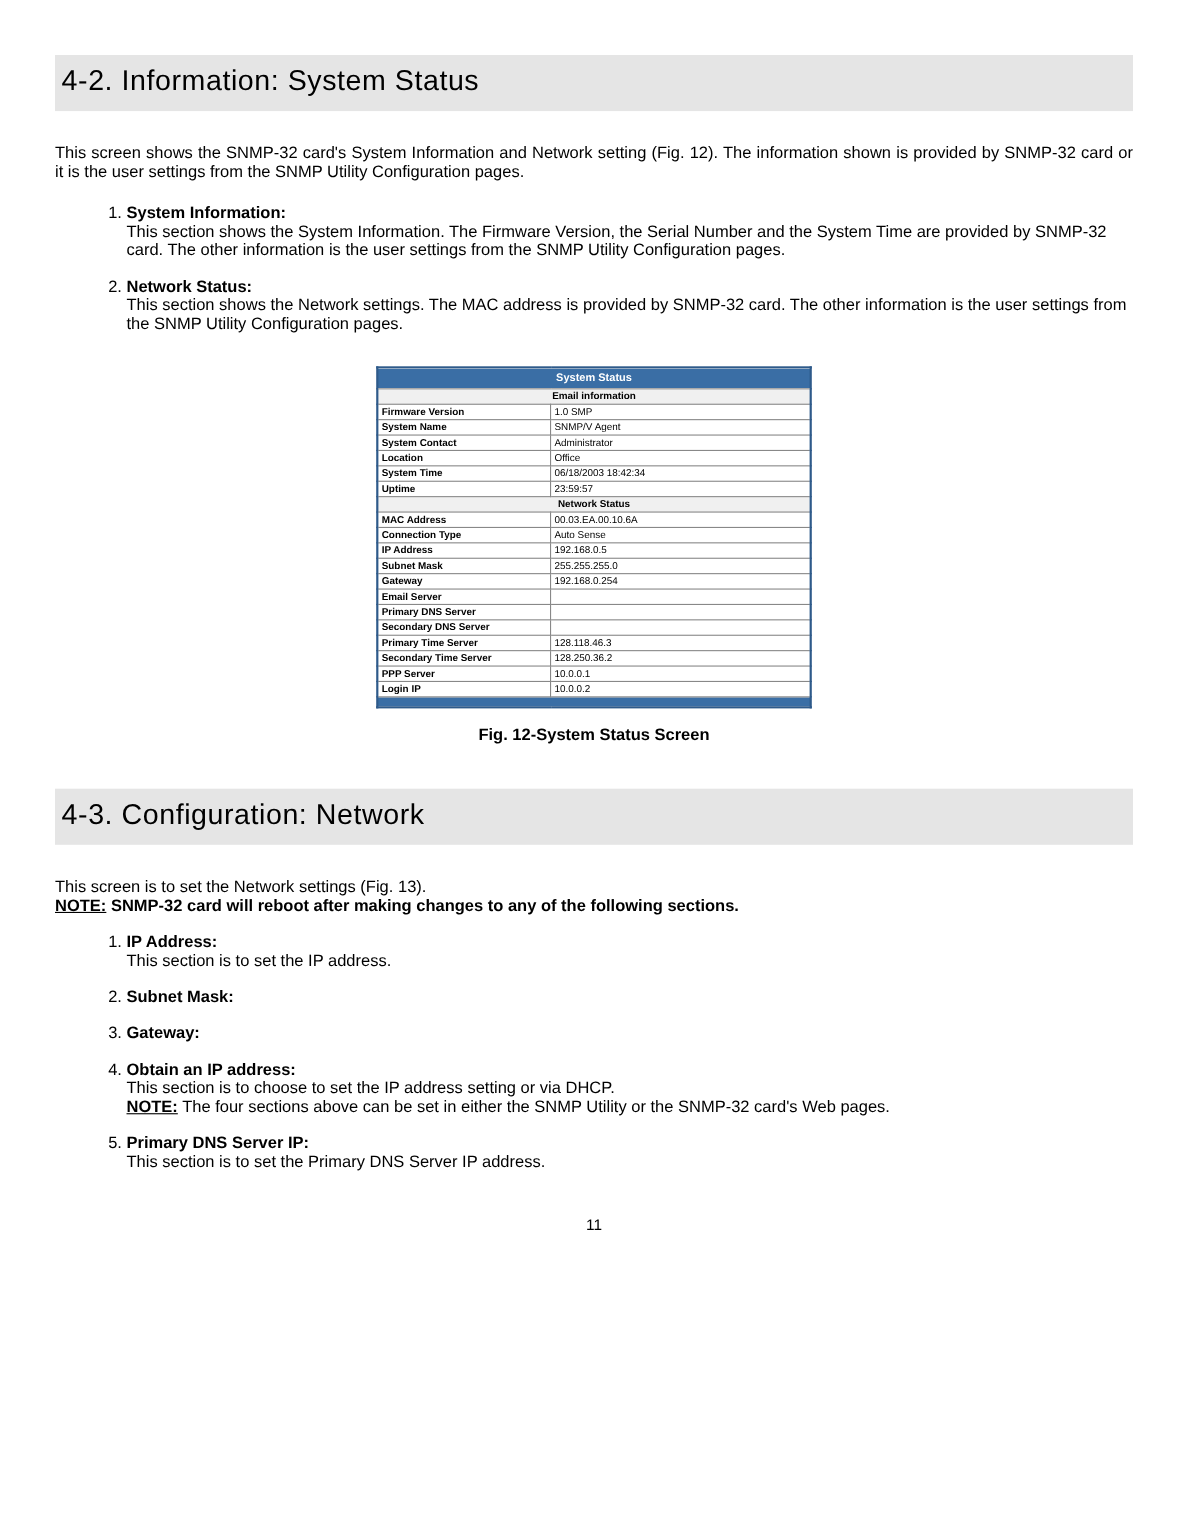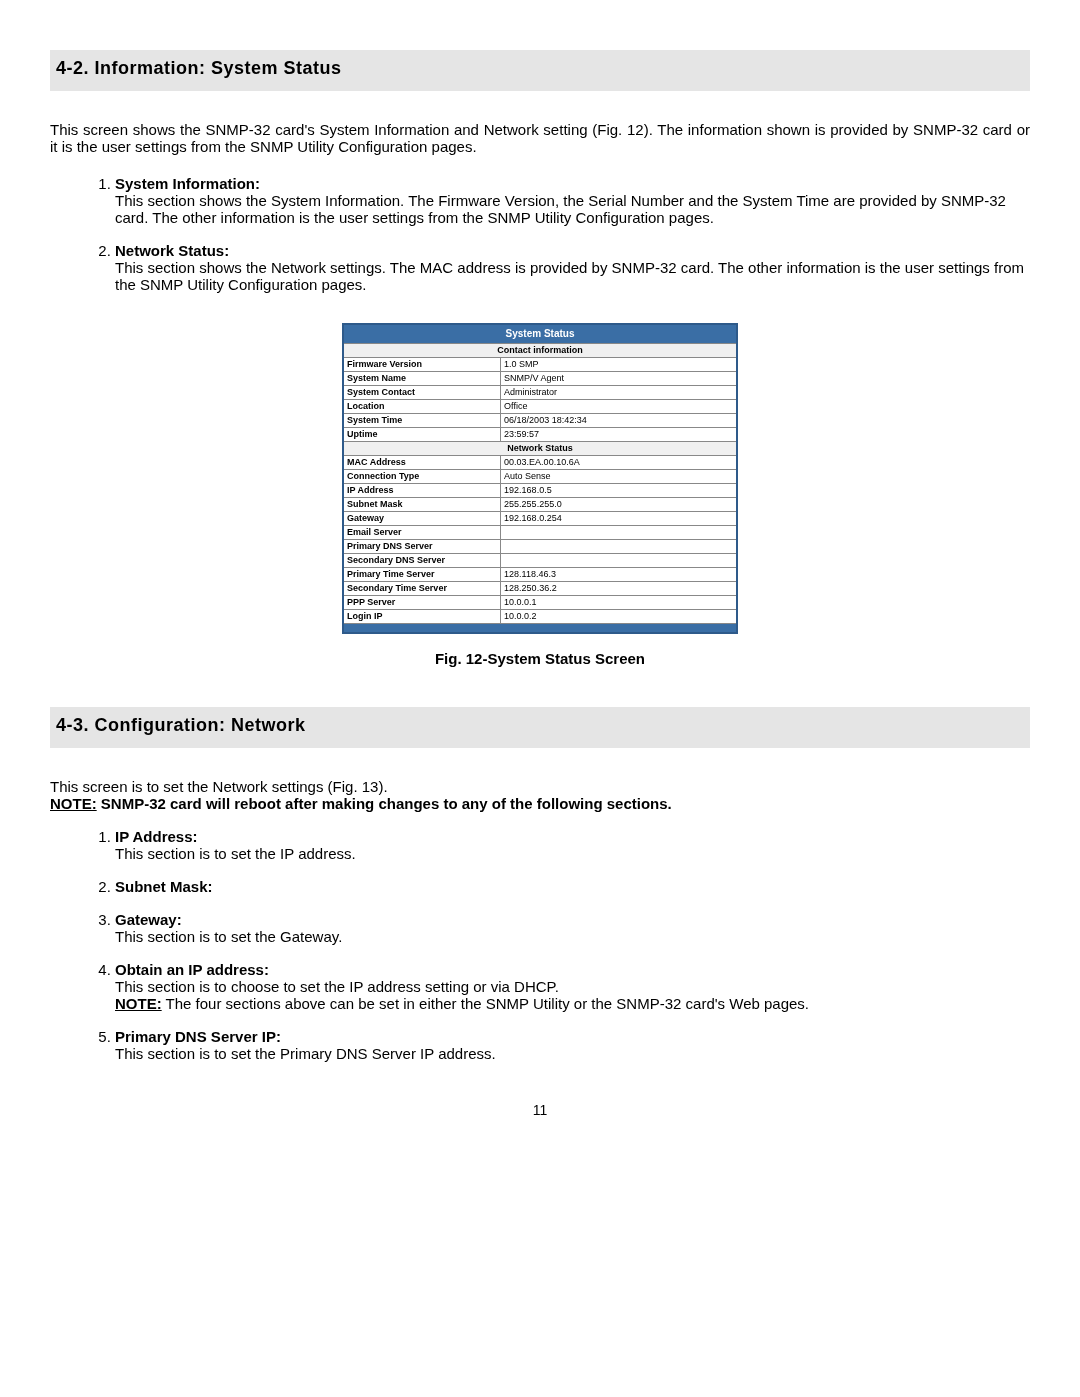--- a/index.html
+++ b/index.html
@@ -6,22 +6,22 @@
     margin: 0;
     padding: 50px;
     font-family: Arial, Helvetica, sans-serif;
     font-size: 15px;
     color: #000;
     background: #fff;
     width: 980px;
   }
   .section-header {
     background: #e5e5e5;
-    font-size: 18px;
-    font-weight: bold;
+    font-size: 26px;
+    font-weight: normal;
     letter-spacing: 0.5px;
     padding: 8px 2px 12px 6px;
     margin-bottom: 30px;
   }
   .intro {
     text-align: justify;
     margin-bottom: 20px;
   }
   ol.outer {
     padding-left: 65px;
@@ -115,21 +115,21 @@
   </li>
 </ol>
 
 <div class="fig-wrap">
   <table class="status">
     <tbody>
         <tr>
           <td colspan="2" class="hdr-main">System Status</td>
         </tr>
     <tr>
-          <td colspan="2" class="hdr-sub">Contact information</td>
+          <td colspan="2" class="hdr-sub">Email information</td>
         </tr>
     <tr>
           <td class="lbl">Firmware Version</td>
           <td>1.0 SMP</td>
         </tr>
     <tr>
           <td class="lbl">System Name</td>
           <td>SNMP/V Agent</td>
         </tr>
     <tr>
@@ -218,21 +218,20 @@
 <ol class="outer">
   <li>
     <span class="item-title">IP Address:</span>
     <span class="item-body">This section is to set the IP address.</span>
   </li>
   <li>
     <span class="item-title">Subnet Mask:</span>
   </li>
   <li>
     <span class="item-title">Gateway:</span>
-    <span class="item-body">This section is to set the Gateway.</span>
   </li>
   <li>
     <span class="item-title">Obtain an IP address:</span>
     <span class="item-body">This section is to choose to set the IP address setting or via DHCP.</span>
     <span class="item-body">
       <span class="note-u">NOTE:</span>
       <span> <span>The four sections above can be set in either the SNMP Utility or the SNMP-32 card's Web pages.</span></span>
     </span>
   </li>
   <li>

